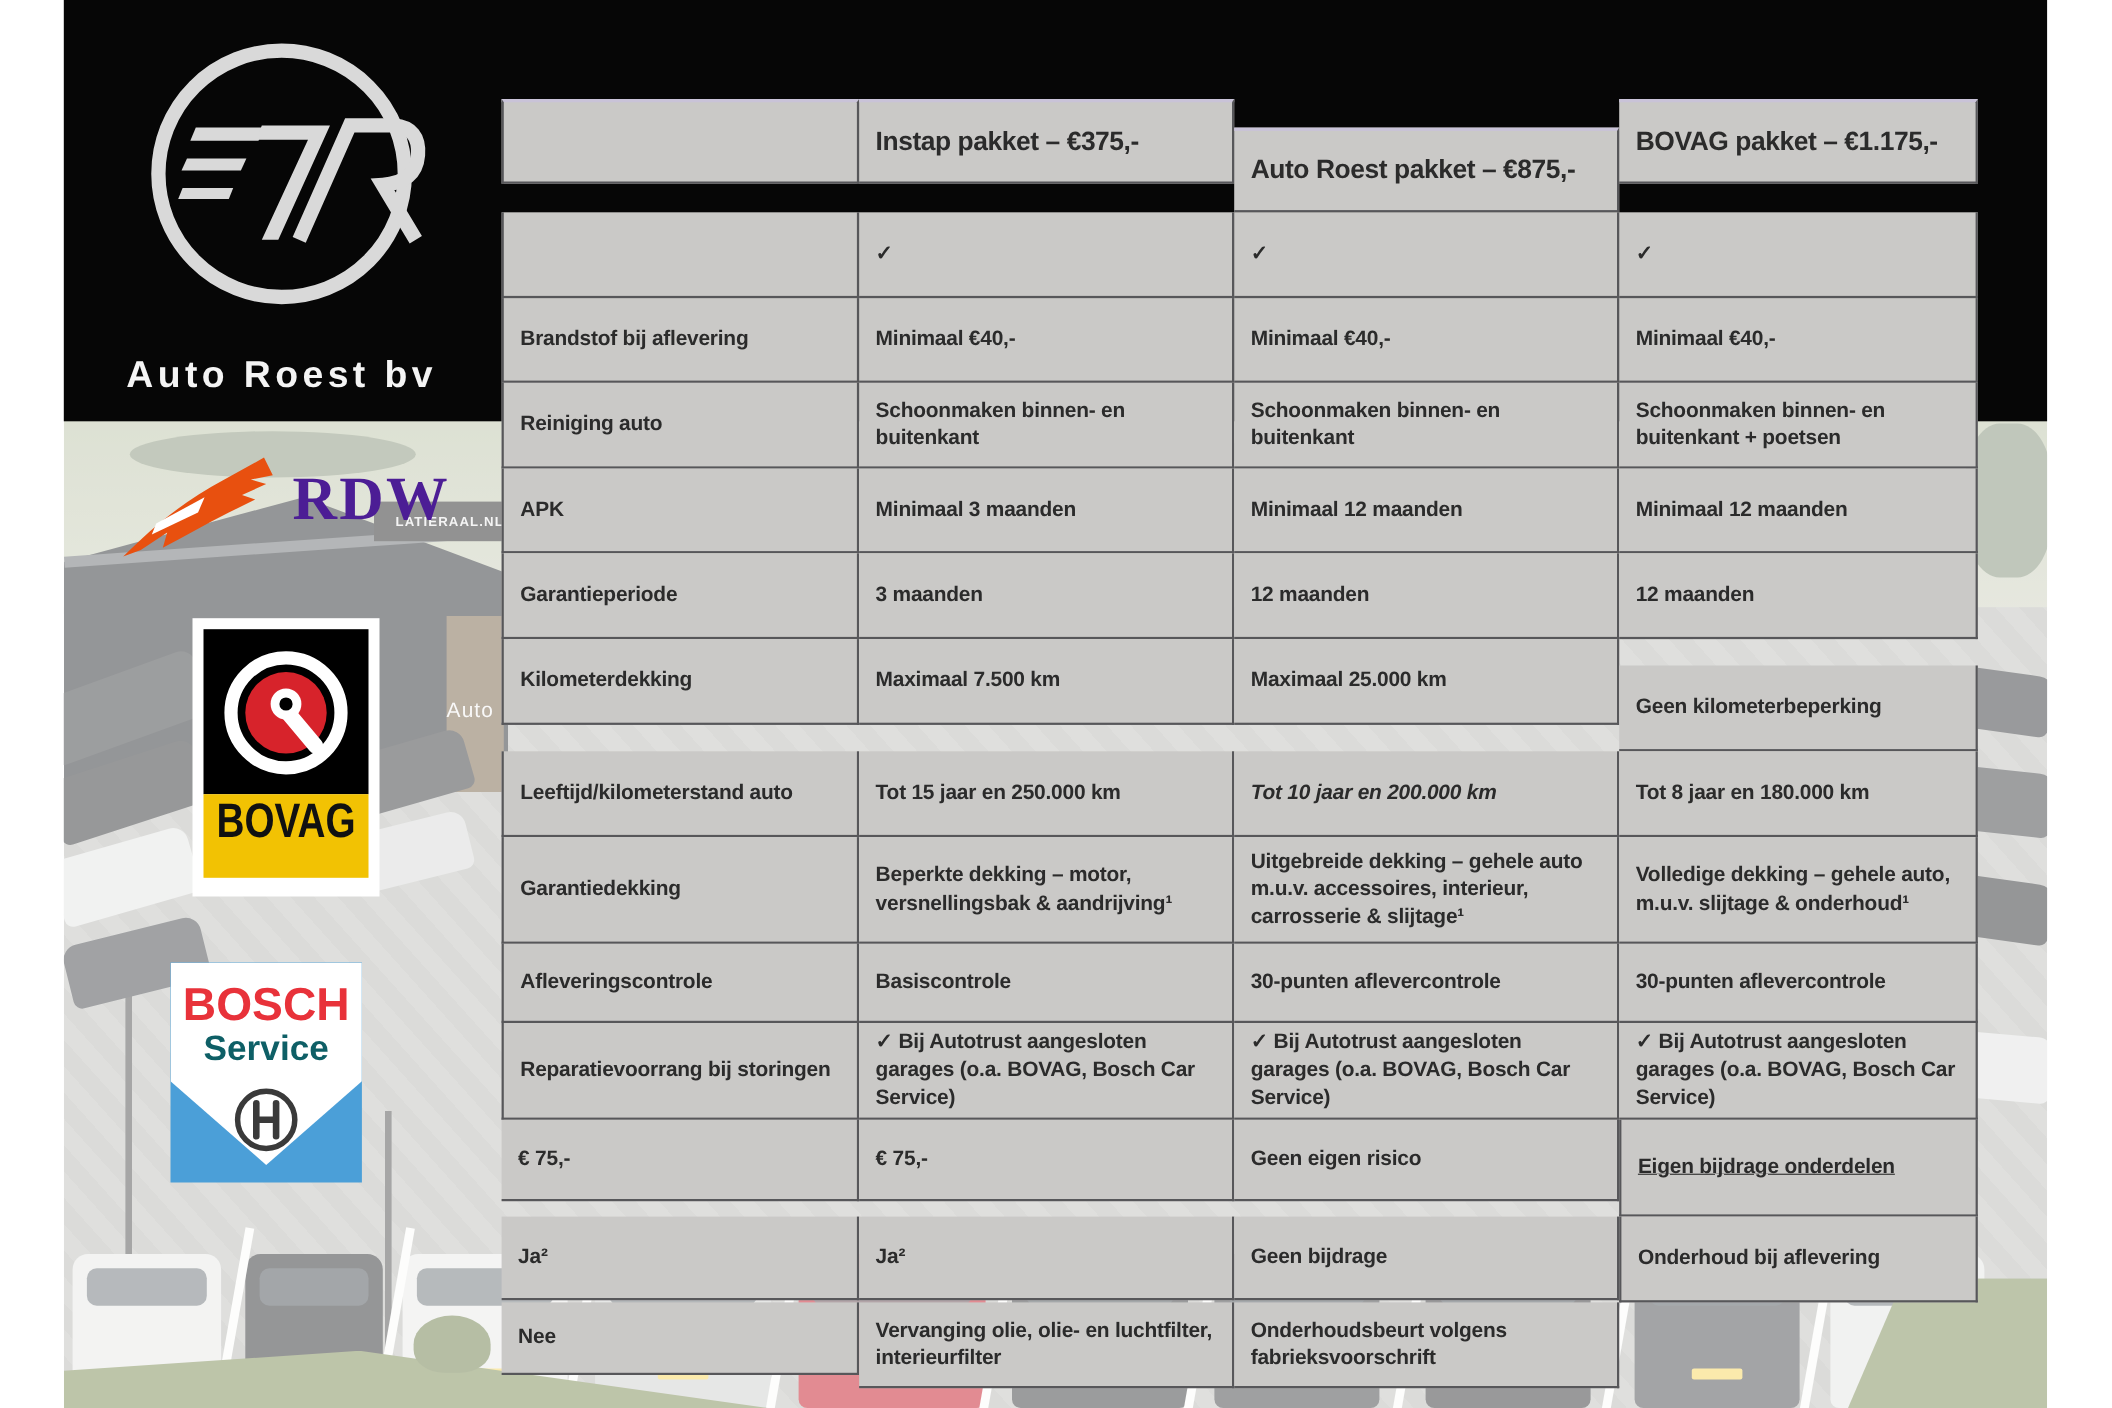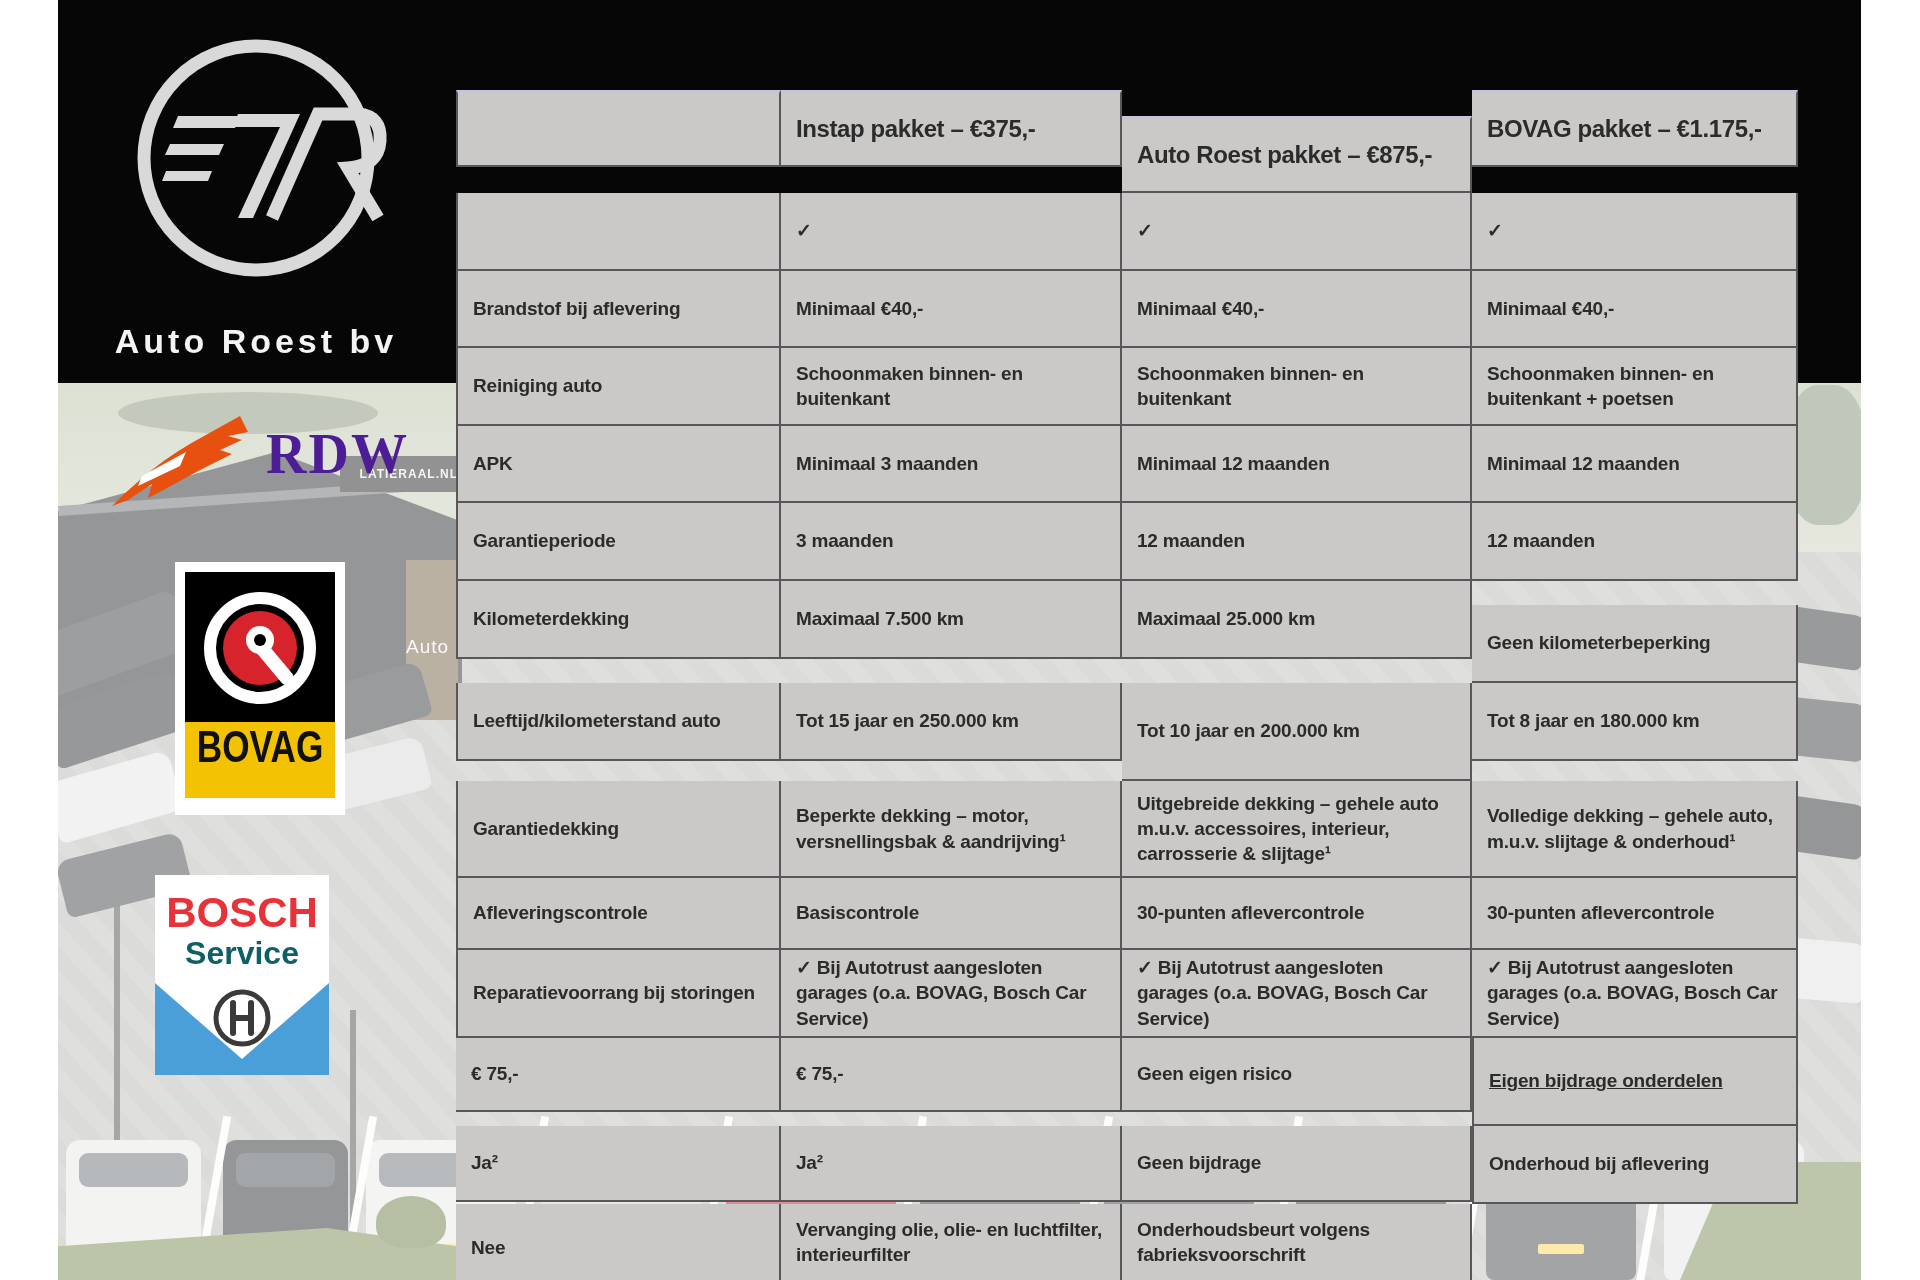--- a/index.html
+++ b/index.html
@@ -228,21 +228,21 @@
       <div class="cell first" style="height: 78px;">Garantieperiode</div>
       <div class="cell " style="height: 78px;">3 maanden</div>
       <div class="cell " style="height: 78px;">12 maanden</div>
       <div class="cell " style="height: 78px;">12 maanden</div>
       <div class="cell first" style="height: 78px;">Kilometerdekking</div>
       <div class="cell " style="height: 78px;">Maximaal 7.500 km</div>
       <div class="cell " style="height: 78px;">Maximaal 25.000 km</div>
       <div class="cell " style="height: 78px; margin-top: 24px;">Geen kilometerbeperking</div>
       <div class="cell first" style="height: 78px;">Leeftijd/kilometerstand auto</div>
       <div class="cell " style="height: 78px;">Tot 15 jaar en 250.000 km</div>
-      <div class="cell " style="height: 98px;">Tot 10 jaar en 200.000 km</div>
+      <div class="cell " style="height: 78px; font-style: italic;">Tot 10 jaar en 200.000 km</div>
       <div class="cell " style="height: 78px;">Tot 8 jaar en 180.000 km</div>
       <div class="cell first" style="height: 97px;">Garantiedekking</div>
       <div class="cell " style="height: 97px;">Beperkte dekking – motor, versnellingsbak &amp; aandrijving¹</div>
       <div class="cell " style="height: 97px;">Uitgebreide dekking – gehele auto m.u.v. accessoires, interieur, carrosserie &amp; slijtage¹</div>
       <div class="cell " style="height: 97px;">Volledige dekking – gehele auto, m.u.v. slijtage &amp; onderhoud¹</div>
       <div class="cell first" style="height: 72px;">Afleveringscontrole</div>
       <div class="cell " style="height: 72px;">Basiscontrole</div>
       <div class="cell " style="height: 72px;">30-punten aflevercontrole</div>
       <div class="cell " style="height: 72px;">30-punten aflevercontrole</div>
       <div class="cell first" style="height: 88px;">Reparatievoorrang bij storingen</div>
@@ -250,18 +250,18 @@
       <div class="cell " style="height: 88px;">✓ Bij Autotrust aangesloten garages (o.a. BOVAG, Bosch Car Service)</div>
       <div class="cell " style="height: 88px;">✓ Bij Autotrust aangesloten garages (o.a. BOVAG, Bosch Car Service)</div>
       <div class="cell " style="height: 74px;">€ 75,-</div>
       <div class="cell " style="height: 74px;">€ 75,-</div>
       <div class="cell " style="height: 74px;">Geen eigen risico</div>
       <div class="cell first" style="height: 88px; text-decoration: underline;">Eigen bijdrage onderdelen</div>
       <div class="cell " style="height: 76px;">Ja²</div>
       <div class="cell " style="height: 76px;">Ja²</div>
       <div class="cell " style="height: 76px;">Geen bijdrage</div>
       <div class="cell first" style="height: 78px;">Onderhoud bij aflevering</div>
-      <div class="cell " style="height: 90px;">Nee</div>
+      <div class="cell " style="height: 66px;">Nee</div>
       <div class="cell " style="height: 78px;">Vervanging olie, olie- en luchtfilter, interieurfilter</div>
       <div class="cell " style="height: 78px;">Onderhoudsbeurt volgens fabrieksvoorschrift</div>
     </div>
 
 </div>
 
 </body></html>

